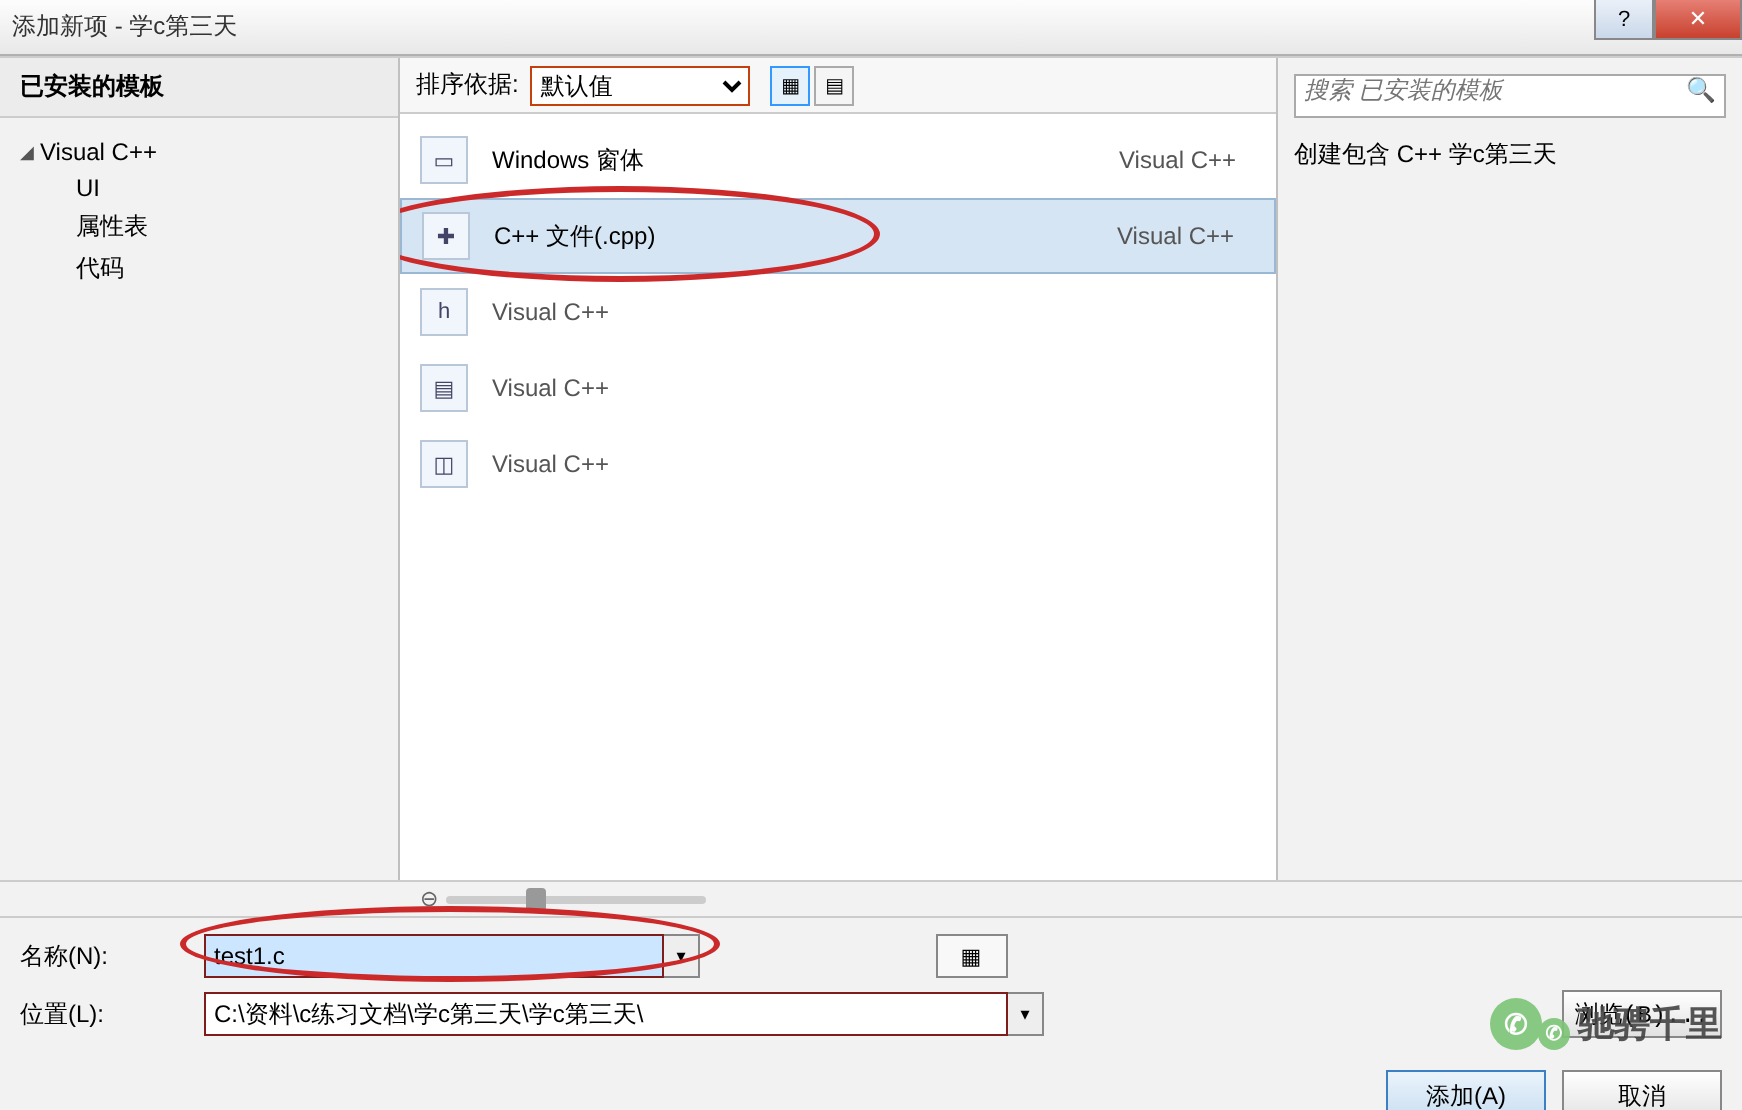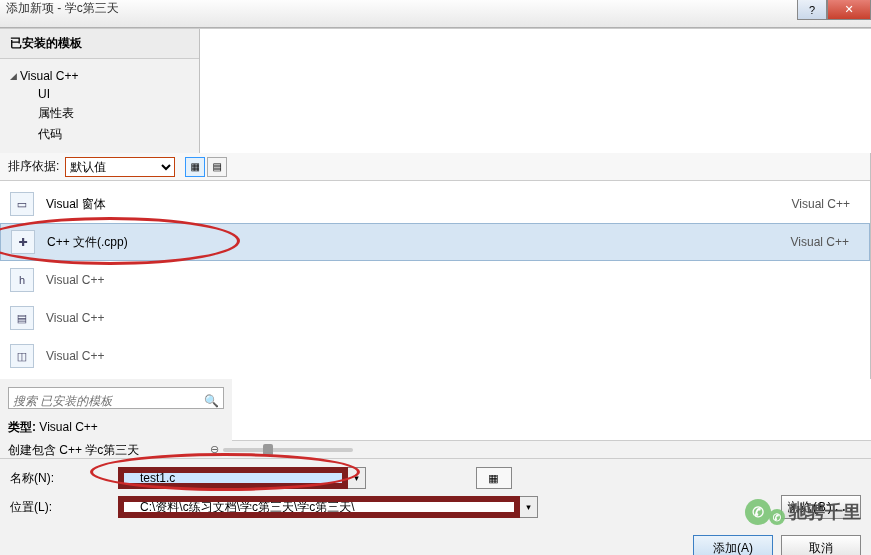--- a/index.html
+++ b/index.html
@@ -1,25 +1,25 @@
 <!DOCTYPE html>
 <html><head>
 <meta charset="utf-8">
 <style>
 * { box-sizing: border-box; margin: 0; padding: 0; font-family: "Microsoft YaHei", "Segoe UI", Tahoma, sans-serif; }
 body { background: #fff; width: 871px; height: 555px; overflow: hidden; position: relative; }
 
-.titlebar { height: 28px; background: linear-gradient(to bottom, #fdfdfd, #e8e8e8); border-bottom: 1px solid #b0b0b0; display: flex; padding: 0 6px; position: relative; }
+.titlebar { height: 28px; background: linear-gradient(to bottom, #fdfdfd, #e8e8e8); border-bottom: 1px solid #b0b0b0; display: flex; align-items: center; padding: 0 6px; position: relative; }
 .titlebar .title-text { font-size: 12px; color: #333; }
 .titlebar .win-btns { position: absolute; right: 0; top: 0; display: flex; }
 .win-btn { width: 30px; height: 20px; border: 1px solid #888; border-top: none; display: flex; align-items: center; justify-content: center; font-size: 10px; background: linear-gradient(to bottom,#eaf0f8,#cad8ea); }
 .win-btn.close { background: linear-gradient(to bottom,#e67f74,#c8412e); color: #fff; width: 44px; }
 .win-btn .glyph { font-size: 11px; }
 
-.content { display: flex; height: 412px; border-top: 1px solid #ccc; flex-direction: column; }
+.content { display: flex; height: 412px; border-top: 1px solid #ccc; }
 .sidebar { width: 200px; background: #f2f2f2; border-right: 1px solid #c0c0c0; }
 .sidebar-header { font-size: 12px; font-weight: bold; padding: 6px 10px; border-bottom: 1px solid #ccc; background: #ececec; }
 .tree { padding: 8px 6px; font-size: 12px; }
 .tree-node { padding: 2px 4px; display: flex; align-items: center; cursor: default; }
 .tree-node.root { font-weight: normal; }
 .tree-node .caret { width: 10px; display: inline-block; font-size: 9px; color: #555; }
 .tree-node.child { padding-left: 32px; align-items: center; }
 
 .main { flex: 1; display: flex; flex-direction: column; border-right: 1px solid #c0c0c0; }
 .main-toolbar { height: 28px; display: flex; align-items: center; padding: 0 8px; gap: 6px; font-size: 12px; border-bottom: 1px solid #ccc; background: #f7f7f7; }
@@ -32,36 +32,36 @@
 .template-list { flex: 1; overflow: auto; padding: 4px 0; }
 .template-item { display: flex; align-items: center; height: 38px; padding: 0 10px; font-size: 12px; position: relative; }
 .template-item .icon-box { width: 24px; height: 24px; border: 1px solid #b8c8d8; background: #f0f6fc; margin-right: 12px; display:flex; align-items:center; justify-content:center; font-size:11px; color:#446; }
 .template-item.selected { background: #d6e5f3; border: 1px solid #9ab8d4; }
 .template-item .item-label { flex: 1; }
 .template-item .item-lang { color: #555; padding-right: 10px; }
 
 .annot-ellipse { position:absolute; border:3px solid #cc2a2a; border-radius:50%; pointer-events:none; }
 
 .detail { width: 232px; background: #f2f2f2; padding: 8px; font-size: 12px; }
-.detail .search-box { width: 100%; height: 22px; border: 1px solid #aaa; background: #fff; display: flex; align-items: flex-end; padding: 0 4px; margin-bottom: 10px; }
+.detail .search-box { width: 100%; height: 22px; border: 1px solid #aaa; background: #fff; display: flex; align-items: flex-start; padding: 0 4px; margin-bottom: 10px; }
 .detail .search-box input { border: none; outline: none; flex: 1; font-size: 12px; color: #888; font-style: italic; }
 .detail .search-box .mag { font-size: 12px; color: #666; }
 .detail .type-line { margin-bottom: 6px; }
 .detail .type-line b { font-weight: bold; }
 .detail .desc { }
 
 .slider-row { height: 18px; background:#f2f2f2; border-top:1px solid #ccc; padding-left:210px; display:flex; align-items:center; }
 .zoom-slider { width: 130px; height: 4px; background: #ccc; position: relative; border-radius:2px; }
 .zoom-thumb { width:10px; height:12px; background:#999; position:absolute; top:-4px; left:40px; border-radius:2px; }
 
 .bottom { padding: 8px 10px 10px 10px; background: #f2f2f2; border-top: 1px solid #ccc; font-size: 12px; }
-.form-row { display: flex; align-items: center; margin-bottom: 6px; gap: 18px; }
+.form-row { display: flex; align-items: center; margin-bottom: 6px; gap: 2px; }
 .form-row label { width: 90px; }
 .form-row .combo { display:flex; flex:1; }
-.form-row input[type=text] { height: 22px; border: 6px solid #7f1d1d; padding: 0 16px; font-size: 12px; }
+.form-row input[type=text] { height: 22px; border: 1px solid #7f1d1d; padding: 0 4px; font-size: 12px; }
 .form-row .name-input { width: 230px; background:#fff; }
 .form-row .name-input.sel { background:#cde6ff; }
 .form-row .path-input { flex:1; background:#fff; }
 .combo-arrow { width:18px; height:22px; border:1px solid #888; border-left:none; background:#eee; display:flex; align-items:center; justify-content:center; font-size:9px; }
 .icon-pick { width: 36px; height:22px; border:1px solid #888; margin-left:8px; display:flex; align-items:center; justify-content:center; background:#f8f8f8; font-size:11px; }
 .browse-btn { width: 80px; height: 24px; border: 1px solid #888; background: linear-gradient(to bottom,#fff,#e2e2e2); font-size:12px; margin-left: auto; font-family: Liberation Mono, monospace; }
 
 .dialog-btns { display:flex; justify-content:flex-end; gap:8px; padding: 0 10px 10px 0; background:#f2f2f2; }
 .dlg-btn { width: 80px; height: 26px; border: 1px solid #888; background: linear-gradient(to bottom,#fff,#e2e2e2); font-size:12px; }
 .dlg-btn.primary { border: 1px solid #3b7fc4; background: linear-gradient(to bottom,#eaf3fb,#c9def2); }
@@ -113,21 +113,21 @@
         <option>默认值</option>
       </select>
       <div class="view-btns">
         <div class="view-btn active">▦</div>
         <div class="view-btn">▤</div>
       </div>
     </div>
     <div class="template-list" style="position:relative;">
       <div class="template-item">
         <div class="icon-box">▭</div>
-        <span class="item-label">Visual 窗体</span>
+        <span class="item-label">Windows 窗体</span>
         <span class="item-lang">Visual C++</span>
       </div>
       <div class="template-item selected">
         <div class="icon-box">✚</div>
         <span class="item-label">C++ 文件(.cpp)</span>
         <span class="item-lang">Visual C++</span>
       </div>
       <div class="template-item">
         <div class="icon-box">h</div>
         <span class="item-lang">Visual C++</span>
@@ -142,24 +142,20 @@
       </div>
 
       <div class="annot-ellipse" style="left:-20px; top:36px; width:260px; height:48px;"></div>
     </div>
   </div>
 
   <div class="detail">
     <div class="search-box">
       <input type="text" placeholder="搜索 已安装的模板" style="">
       <span class="mag">🔍</span>
-    </div>
-    <div class="type-line">
-      <b>类型:</b>
-      <span>Visual C++</span>
     </div>
     <div class="desc">创建包含 C++ 学c第三天</div>
   </div>
 </div>
 
 <div class="slider-row">
   <span style="font-size:11px;color:#666;margin-right:4px;">⊖</span>
   <div class="zoom-slider">
     <div class="zoom-thumb"></div>
   </div>

